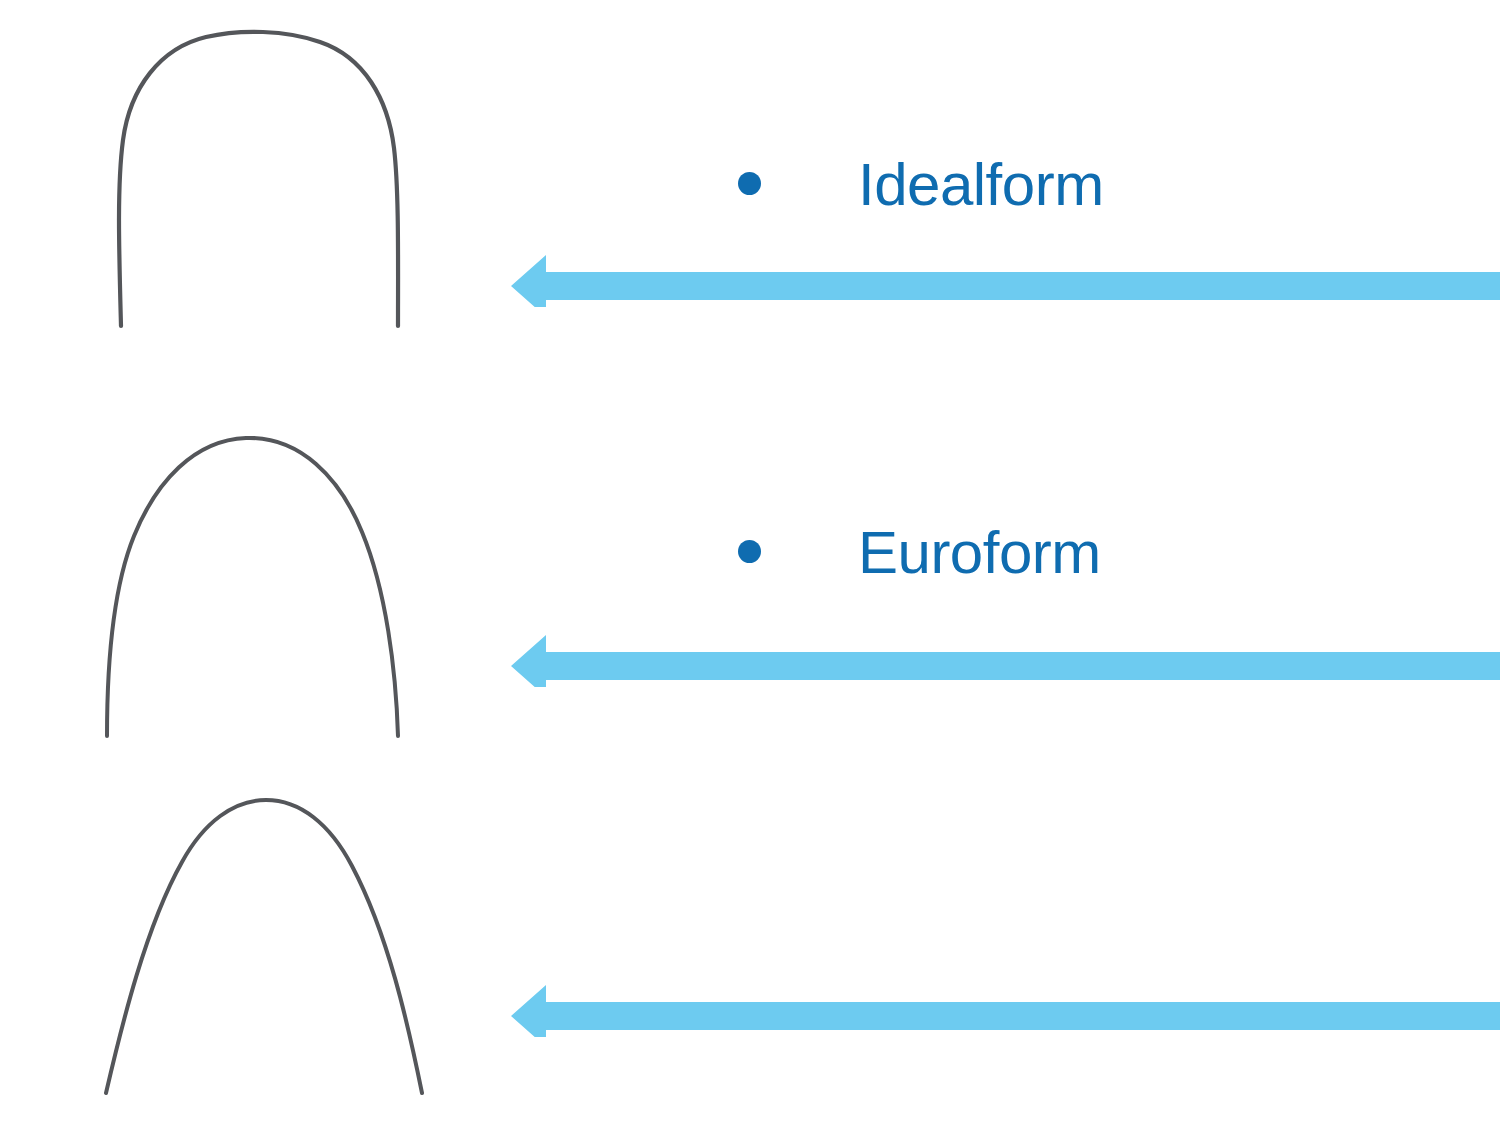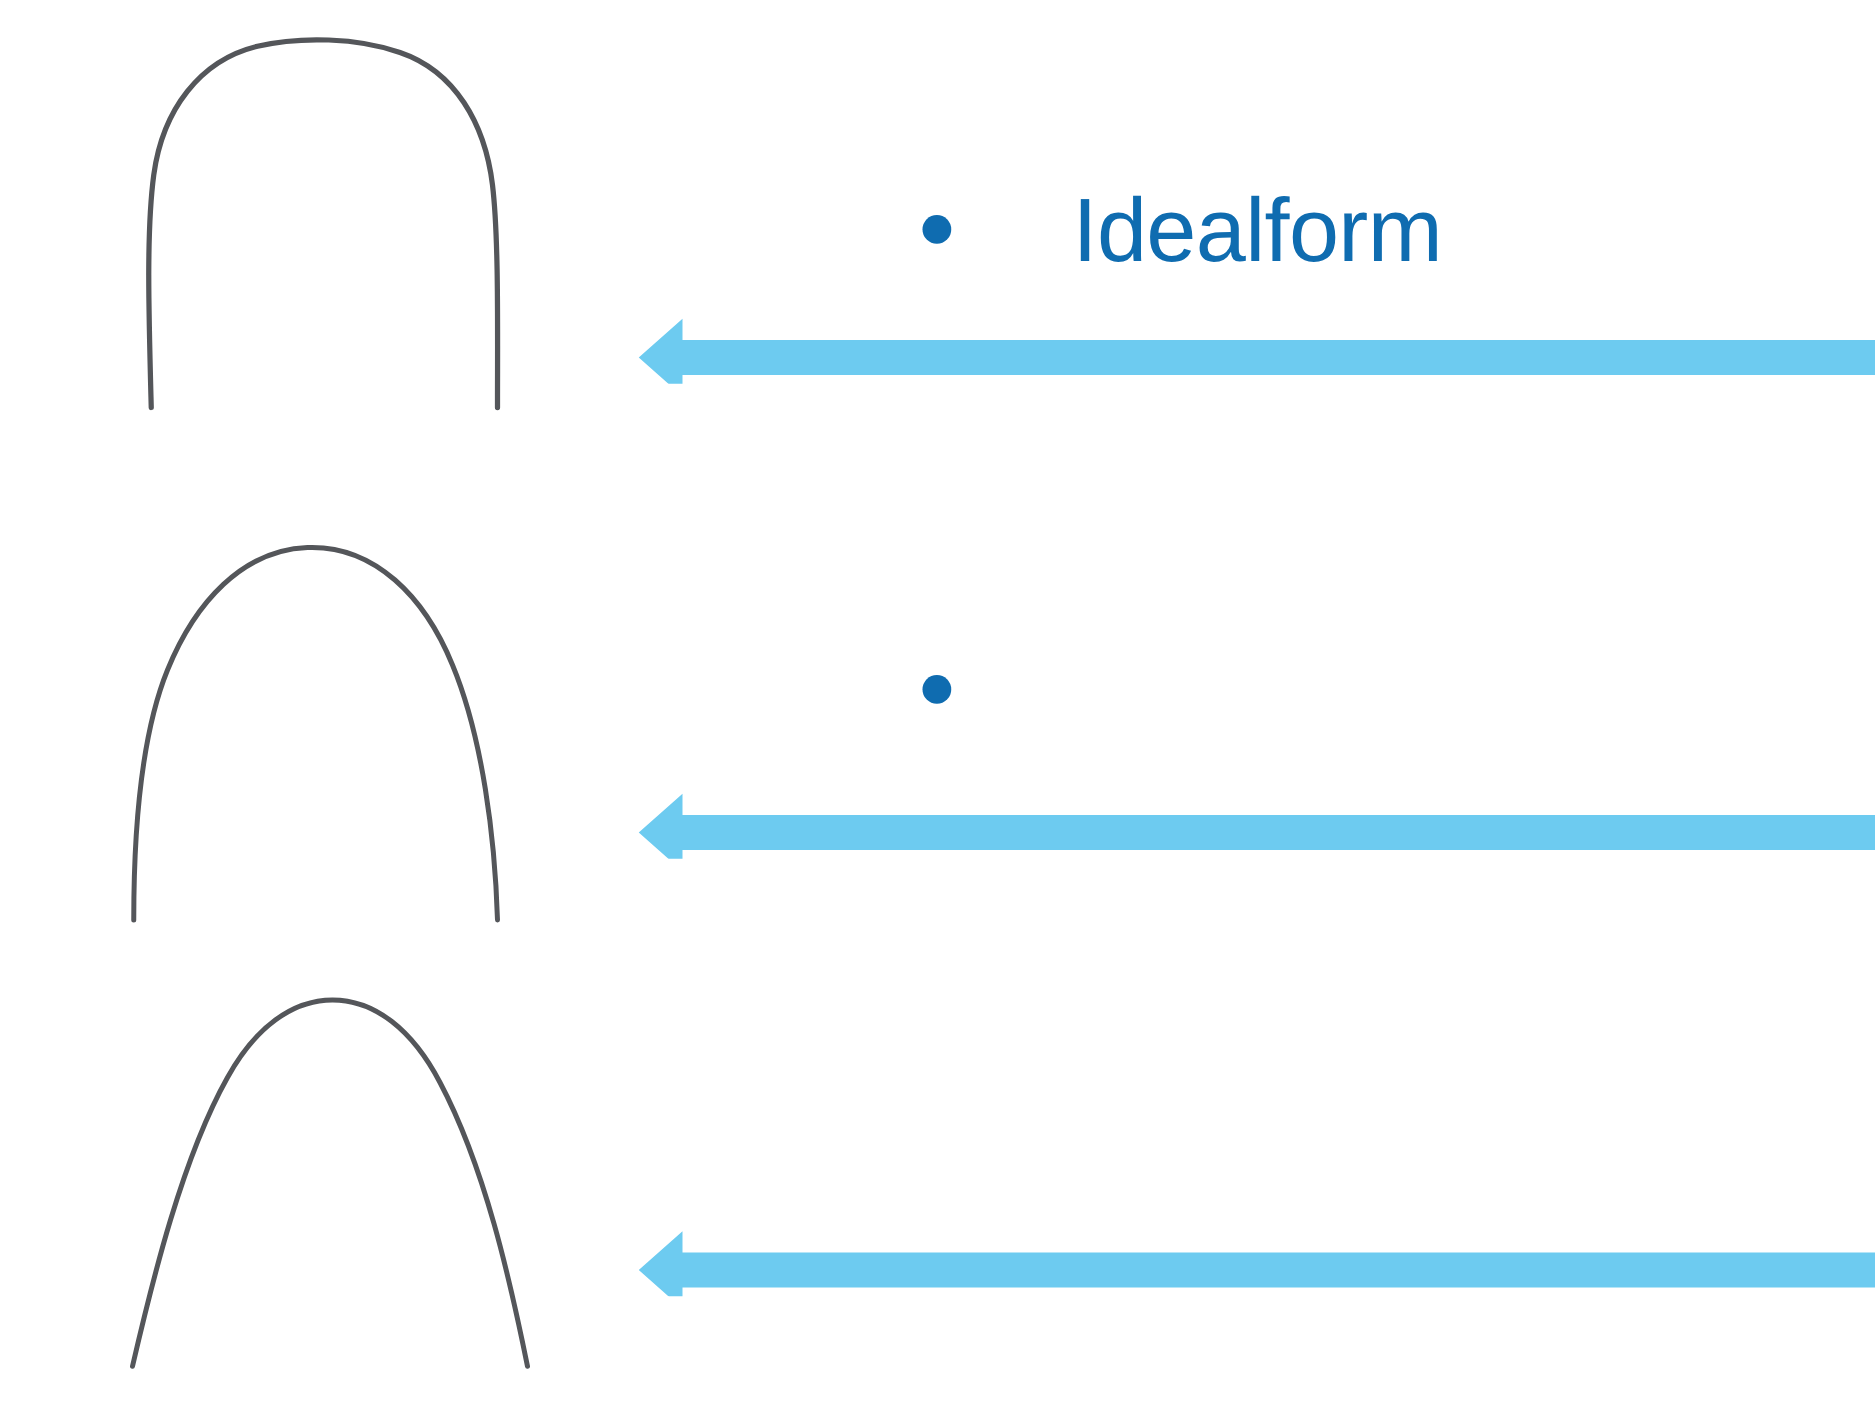--- a/index.html
+++ b/index.html
@@ -60,21 +60,21 @@
     top: 42px;
     width: 23px;
     height: 23px;
     border-radius: 50%;
     background: #0f6cb0;
   }
   .bullet-label {
     position: absolute;
     left: 168px;
     top: 0;
-    font-size: 72px;
+    font-size: 60px;
     line-height: 110px;
     color: #0f6cb0;
     white-space: nowrap;
     letter-spacing: -0.5px;
   }
   #row-standardform .bullet-label { left: 176px; }
 
   
   .arrow {
     position: absolute;
@@ -132,20 +132,21 @@
   <div class="row" id="row-idealform">
     <div class="bullet-line">
       <span class="bullet-dot"></span>
       <span class="bullet-label">Idealform</span>
     </div>
   </div>
 
   <div class="row" id="row-euroform">
     <div class="bullet-line">
       <span class="bullet-dot"></span>
+      <span class="bullet-label">Euroform</span>
     </div>
   </div>
 
 
   <div class="arrow" id="arrow-idealform">
     <svg viewBox="0 0 1000 62" xmlns="http://www.w3.org/2000/svg">
       <path class="arrow-shape" d="M 6,41 L 41,10 L 41,27 L 1000,27 L 1000,55 L 41,55 L 41,72 Z"></path>
     </svg>
   </div>
 

